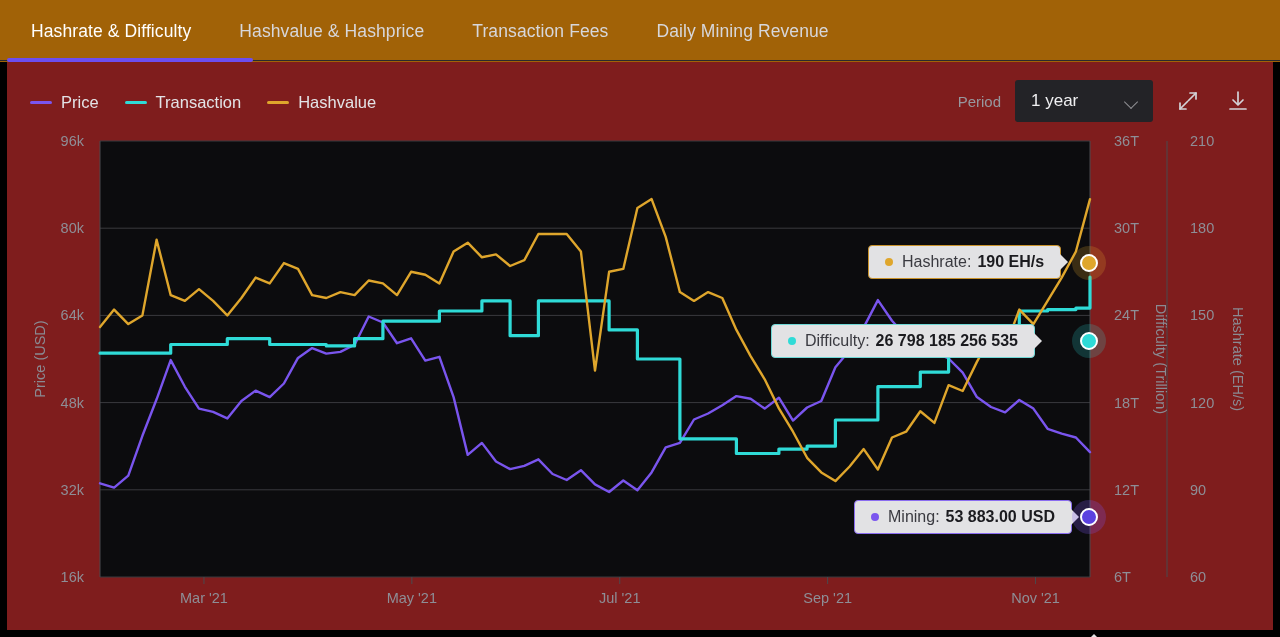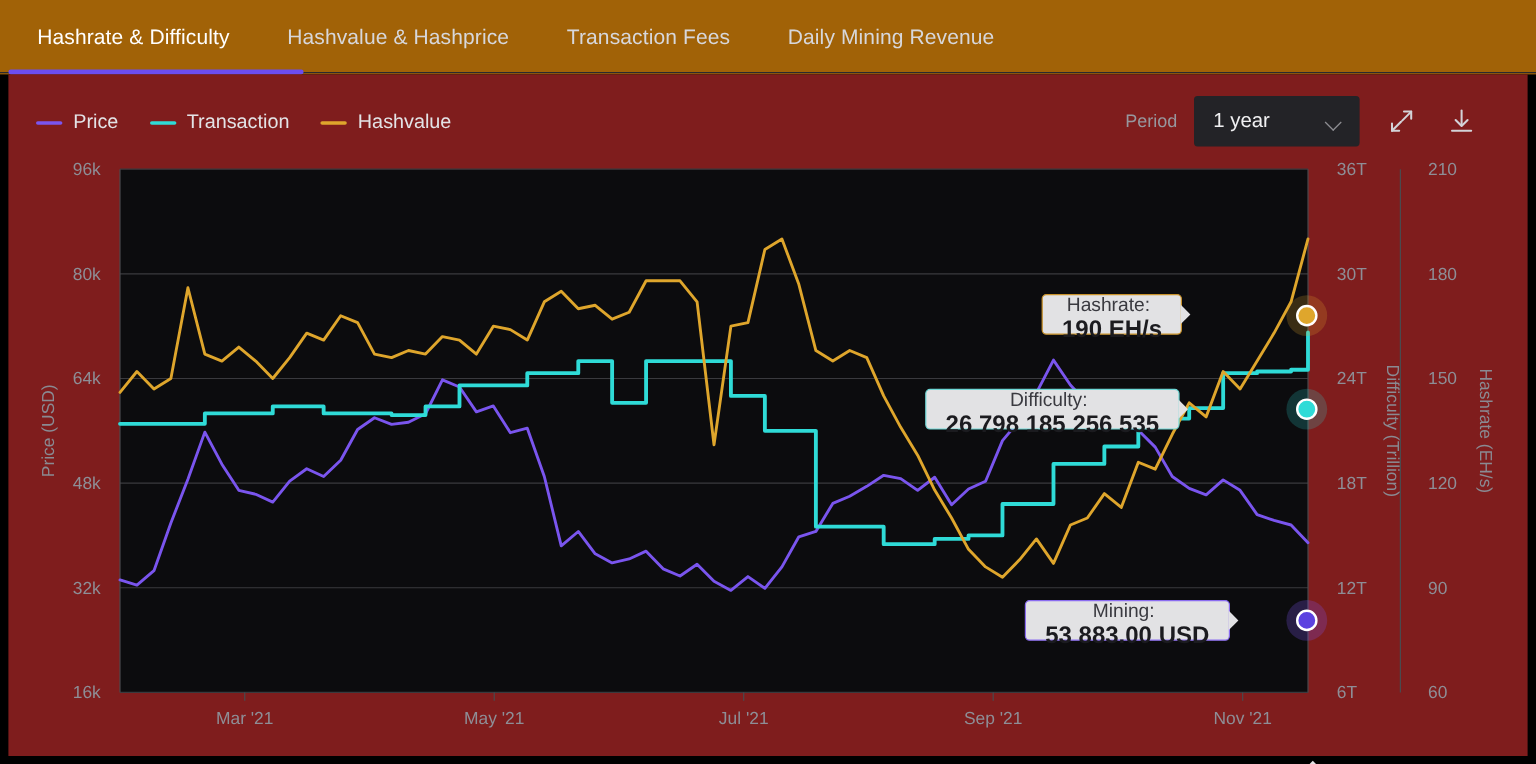--- a/index.html
+++ b/index.html
@@ -34,21 +34,21 @@
     background:#7f1d1d;
   }
   
   #legend{
     position:absolute;left:23px;top:31px;display:flex;align-items:center;gap:26px;
   }
   .legend-item{display:flex;align-items:center;gap:9px;cursor:pointer;}
   .legend-swatch{width:22px;height:3.5px;border-radius:2px;display:block;}
   .legend-label{font-size:16.5px;color:#e3e3e6;}
   #toolbar-right{
-    position:absolute;right:34px;top:18px;display:flex;align-items:center;gap:0px;
+    position:absolute;right:14px;top:18px;display:flex;align-items:center;gap:0px;
   }
   #period-label{font-size:15px;color:#97979e;margin-right:14px;}
   #period-select{
     width:138px;height:42px;background:#232327;border:none;border-radius:3px;
     display:flex;align-items:center;justify-content:space-between;
     padding:0 14px 0 16px;box-sizing:border-box;cursor:pointer;
   }
   #period-value{font-size:17px;color:#f0f0f2;}
   .chev{width:13px;height:8px;position:relative;opacity:.62;}
   .chev::before{
@@ -61,25 +61,25 @@
   #download-icon{margin-left:8px;}
   
   #plot-wrap{position:absolute;left:0;top:0;width:1266px;height:568px;}
   #plot-svg{position:absolute;left:0;top:0;}
   .axis-label-text{font-size:14.5px;fill:#8e8e96;}
   .axis-title{font-size:14.5px;fill:#8a8a92;}
   
   .tip{
     position:absolute;display:flex;align-items:center;
     background:#e2e2e4;border-radius:4px;padding:0 16px;height:34px;
-    box-sizing:border-box;white-space:nowrap;flex-direction:column;
+    box-sizing:border-box;white-space:nowrap;
   }
   .tip .dot{width:8px;height:8px;border-radius:50%;margin-right:9px;display:block;}
   .tip .name{font-size:16px;color:#3a3a40;margin-right:6px;}
-  .tip .val{font-size:20px;color:#1b1b1f;font-weight:bold;}
+  .tip .val{font-size:16px;color:#1b1b1f;font-weight:bold;}
   .tip .nib{
     position:absolute;right:-8px;top:50%;margin-top:-8px;
     width:0;height:0;border-top:8px solid transparent;border-bottom:8px solid transparent;
     border-left:8px solid #e2e2e4;
   }
   #tip-hashrate{left:861px;top:183px;border:1.6px solid #c9922a;}
   #tip-difficulty{left:764px;top:262px;border:1.6px solid #6fd8d6;}
   #tip-price{left:847px;top:438px;border:1.6px solid #8a6cf0;}
   .marker{
     position:absolute;width:18px;height:18px;border-radius:50%;

